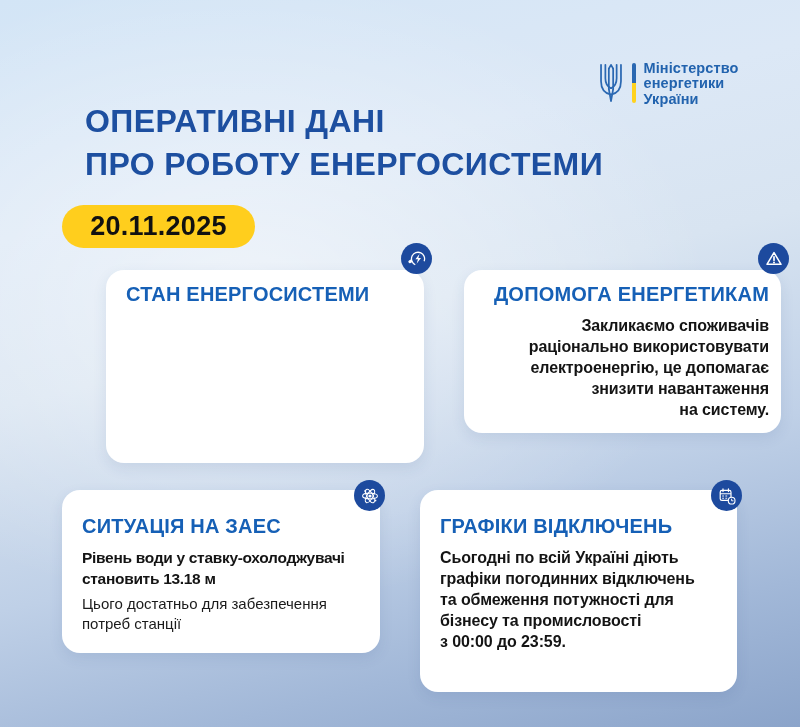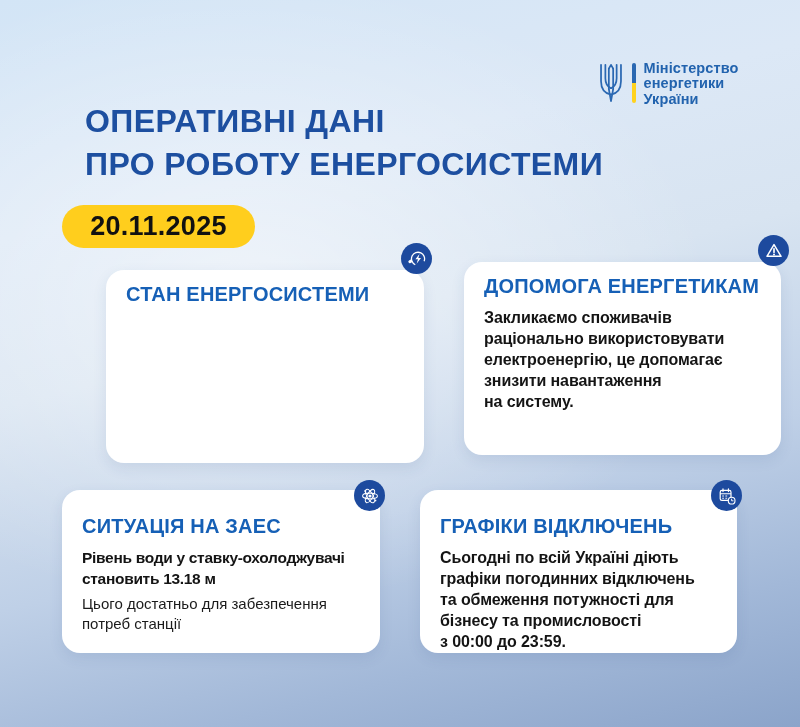--- a/index.html
+++ b/index.html
@@ -35,23 +35,23 @@
 
   
   .card {
     position:absolute; background:#ffffff; border-radius:18px;
     box-shadow:0 5px 14px rgba(40,70,130,0.10);
     padding:0 12px 0 20px; box-sizing:border-box;
   }
   .card.row1 { padding-top:13px;margin-left:44px; }
   .card.row2 { padding-top:25px; }
   #card-grid-status { left:62px;  top:270px; width:318px; height:193px; }
-  #card-help        { left:420px; top:262px; width:317px; height:193px; }
+  #card-help        { left:420px; top:270px; width:317px; height:163px;text-align:right; }
   #card-znpp        { left:62px;  top:490px; width:318px; height:163px; }
-  #card-schedules   { left:420px; top:490px; width:317px; height:163px; }
+  #card-schedules   { left:420px; top:490px; width:317px; height:202px; }
 
   .card h2 { margin:0; font-size:20px; line-height:1.15; font-weight:800; color:#1660b6; letter-spacing:0.2px; }
   .card .body {
     margin:9px 0 0; font-size:16px; line-height:21px; font-weight:700;
     color:#141414; white-space:pre-line; letter-spacing:-0.1px;
   }
   #card-znpp .body { font-size:15.5px; letter-spacing:-0.3px; }
   .card .note {
     margin:5px 0 0; font-size:15px; line-height:20px; font-weight:400;
     color:#1b1b1b; white-space:pre-line;

